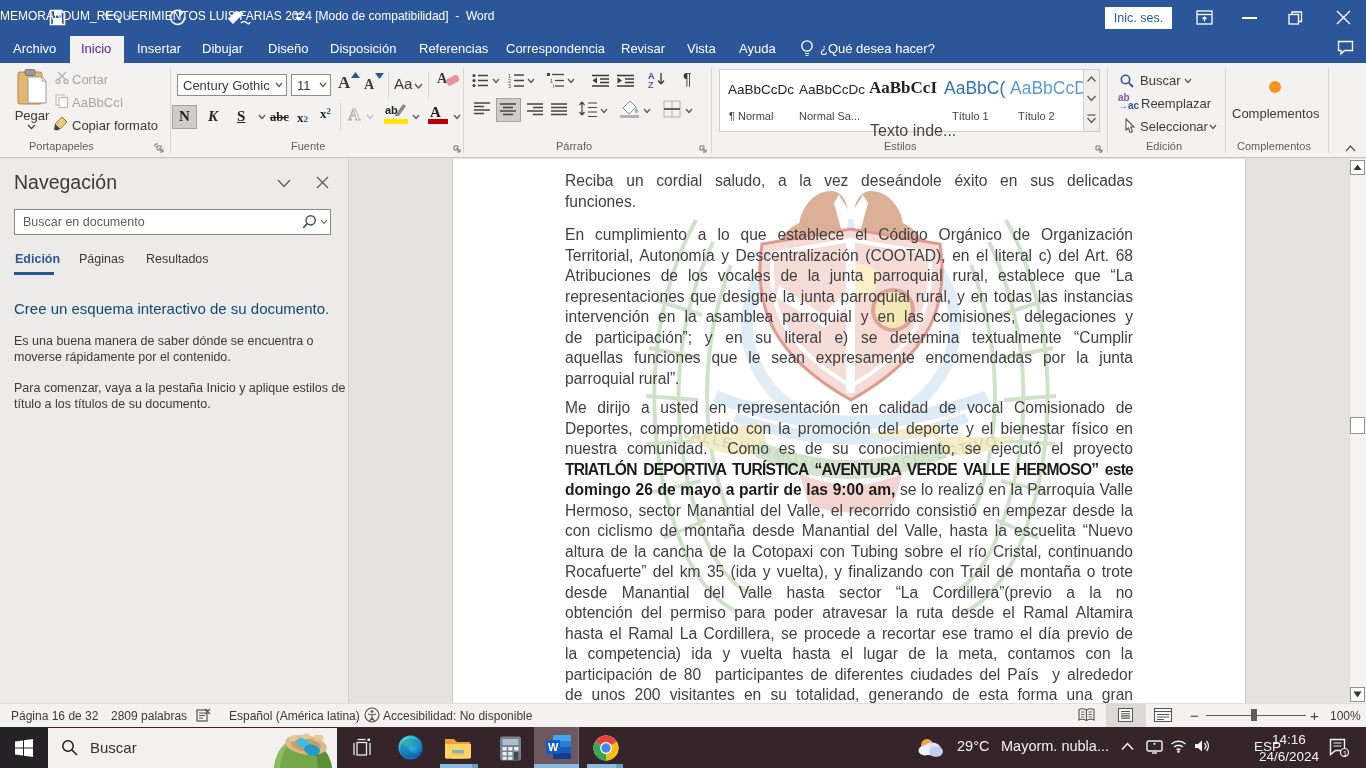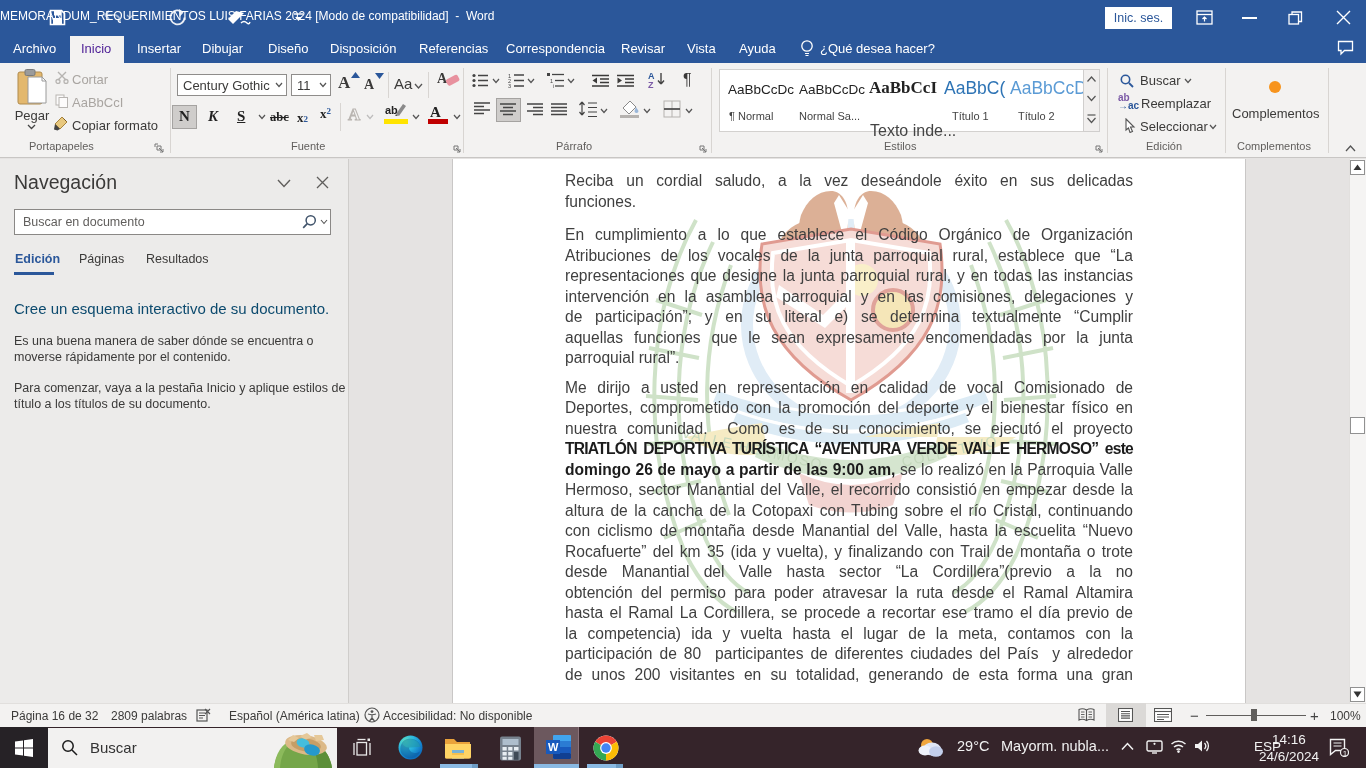--- a/index.html
+++ b/index.html
@@ -397,36 +397,37 @@
 <text x="302" y="282" font-size="14" fill="#c4d8bc" transform="rotate(-13 302 282)" letter-spacing="2">COLECTIVO</text>
 </svg>
 
 <div class="ab" style="left:112px;top:12px;width:568px;font-size:15.6px;line-height:20.5px;color:#3f3f3f">
 <div>
 <div class="l">Reciba un cordial saludo, a la vez deseándole éxito en sus delicadas</div>
 <div class="e">funciones.</div>
 </div>
 <div style="margin-top:13px">
 <div class="l">En cumplimiento a lo que establece el Código Orgánico de Organización</div>
+<div class="l">Territorial, Autonomía y Descentralización (COOTAD), en el literal c) del Art. 68</div>
 <div class="l">Atribuciones de los vocales de la junta parroquial rural, establece que “La</div>
 <div class="l">representaciones que designe la junta parroquial rural, y en todas las instancias</div>
 <div class="l">intervención en la asamblea parroquial y en las comisiones, delegaciones y</div>
 <div class="l">de participación”; y en su literal e) se determina textualmente “Cumplir</div>
 <div class="l">aquellas funciones que le sean expresamente encomendadas por la junta</div>
 <div class="e">parroquial rural”.</div>
 </div>
 <div style="margin-top:9px">
 <div class="l">Me dirijo a usted en representación en calidad de vocal Comisionado de</div>
 <div class="l">Deportes, comprometido con la promoción del deporte y el bienestar físico en</div>
 <div class="l">nuestra comunidad.&nbsp; Como es de su conocimiento, se ejecutó el proyecto</div>
 <div class="l" style="font-weight:bold;color:#1c1c1c;letter-spacing:-0.75px">TRIATLÓN DEPORTIVA TURÍSTICA “AVENTURA VERDE VALLE HERMOSO” este</div>
 <div class="l"><span style="font-weight:bold;color:#1c1c1c">domingo 26 de mayo a partir de las 9:00 am,</span> se lo realizó en la Parroquia Valle</div>
 <div class="l">Hermoso, sector Manantial del Valle, el recorrido consistió en empezar desde la</div>
+<div class="l">con ciclismo de montaña desde Manantial del Valle, hasta la escuelita “Nuevo</div>
 <div class="l">altura de la cancha de la Cotopaxi con Tubing sobre el río Cristal, continuando</div>
-<div class="l">con ciclismo de montaña desde Manantial del Valle, hasta la escuelita “Nuevo</div>
 <div class="l">Rocafuerte” del km 35 (ida y vuelta), y finalizando con Trail de montaña o trote</div>
 <div class="l">desde Manantial del Valle hasta sector “La Cordillera”(previo a la no</div>
 <div class="l">obtención del permiso para poder atravesar la ruta desde el Ramal Altamira</div>
 <div class="l">hasta el Ramal La Cordillera, se procede a recortar ese tramo el día previo de</div>
 <div class="l">la competencia) ida y vuelta hasta el lugar de la meta, contamos con la</div>
 <div class="l">participación de 80&nbsp; participantes de diferentes ciudades del País&nbsp; y alrededor</div>
 <div class="l">de unos 200 visitantes en su totalidad, generando de esta forma una gran</div>
 </div>
 </div>
 </div>

